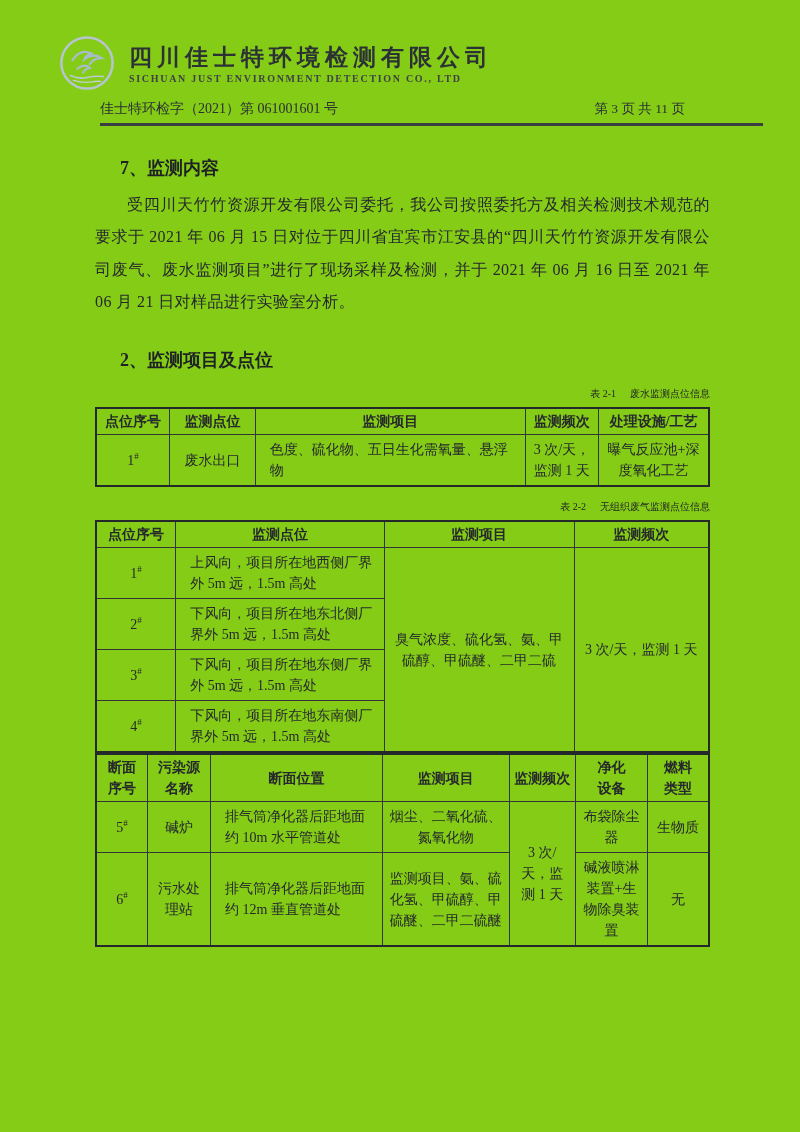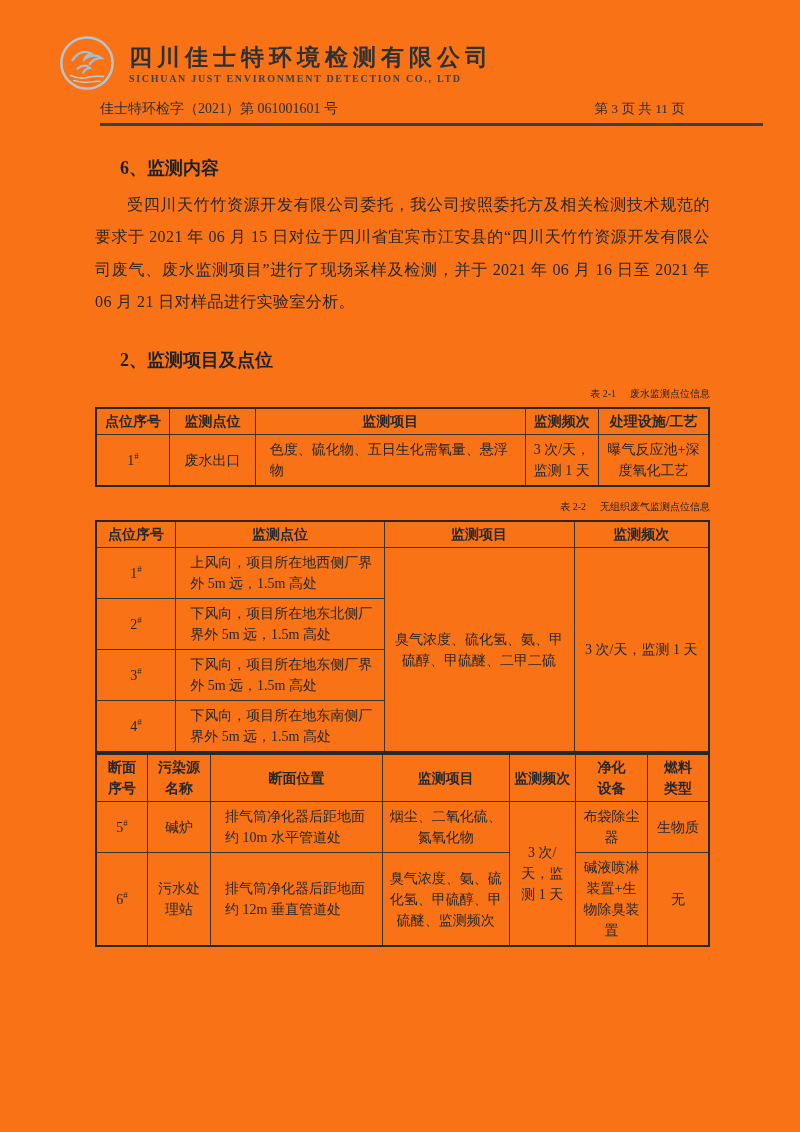--- a/index.html
+++ b/index.html
@@ -1,19 +1,19 @@
 <!DOCTYPE html>
 <html><head>
 <meta charset="utf-8">
 <style>
   * { margin:0; padding:0; box-sizing:border-box; }
   html,body { background:#e9e9e9; }
   .page {
     width:800px; height:1132px; margin:0 auto; position:relative;
-    background:#f97316; color:#242424; overflow:hidden;
+    background:#84cc16; color:#242424; overflow:hidden;
     font-family:"Liberation Serif","DejaVu Serif",serif;
   }
   
   .hdr { padding-top:34px; }
   .brand { display:flex; align-items:center; gap:13px; margin-left:58px; }
   .logo { width:58px; height:58px; flex:0 0 auto; }
   .logo svg { display:block; }
   .company-cn { font-size:23px; font-weight:bold; letter-spacing:5px; color:#2c3135; white-space:nowrap; }
   .company-en { font-size:10px; font-weight:bold; letter-spacing:1.7px; color:#3d4247; margin-top:0; white-space:nowrap; }
   .docline {
@@ -66,21 +66,21 @@
       </div>
     </div>
     <div class="docline">
       <span class="docnum">佳士特环检字（2021）第 061001601 号</span>
       <span class="pageinfo">第 3 页 共 11 页</span>
     </div>
   </header>
 
   <main class="content">
 
-    <h2 class="sec-heading">6、监测内容</h2>
+    <h2 class="sec-heading">7、监测内容</h2>
     <p class="para">受四川天竹竹资源开发有限公司委托，我公司按照委托方及相关检测技术规范的要求于 2021 年 06 月 15 日对位于四川省宜宾市江安县的“四川天竹竹资源开发有限公司废气、废水监测项目”进行了现场采样及检测，并于 2021 年 06 月 16 日至 2021 年 06 月 21 日对样品进行实验室分析。</p>
 
     <h2 class="sec-heading">2、监测项目及点位</h2>
 
     <div class="cap">
       <span class="cap-num">表 2-1</span><span>废水监测点位信息</span>
     </div>
     <table class="tbl t1">
       <colgroup>
         <col style="width:12%">
@@ -181,21 +181,21 @@
           <td class="left">排气筒净化器后距地面约 10m 水平管道处</td>
           <td>烟尘、二氧化硫、氮氧化物</td>
           <td rowspan="2">3 次/天，监测 1 天</td>
           <td>布袋除尘器</td>
           <td>生物质</td>
         </tr>
         <tr>
           <td><span>6</span><sup class="hash">#</sup></td>
           <td>污水处理站</td>
           <td class="left">排气筒净化器后距地面约 12m 垂直管道处</td>
-          <td>臭气浓度、氨、硫化氢、甲硫醇、甲硫醚、监测频次</td>
+          <td>监测项目、氨、硫化氢、甲硫醇、甲硫醚、二甲二硫醚</td>
           <td>碱液喷淋装置+生物除臭装置</td>
           <td>无</td>
         </tr>
       </tbody>
     </table>
 
   </main>
 </div>
 
 </body></html>

